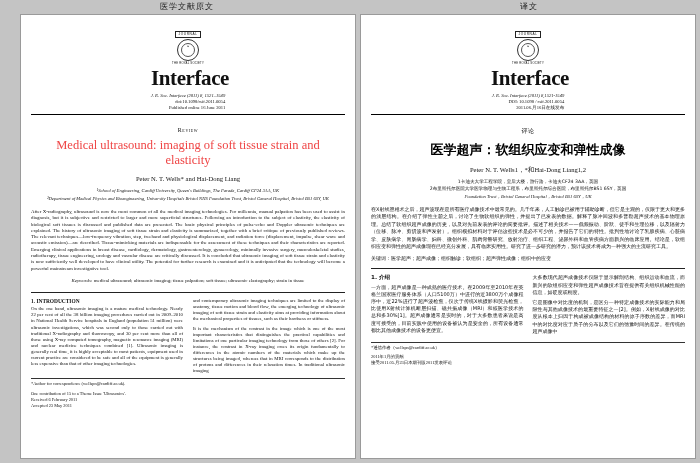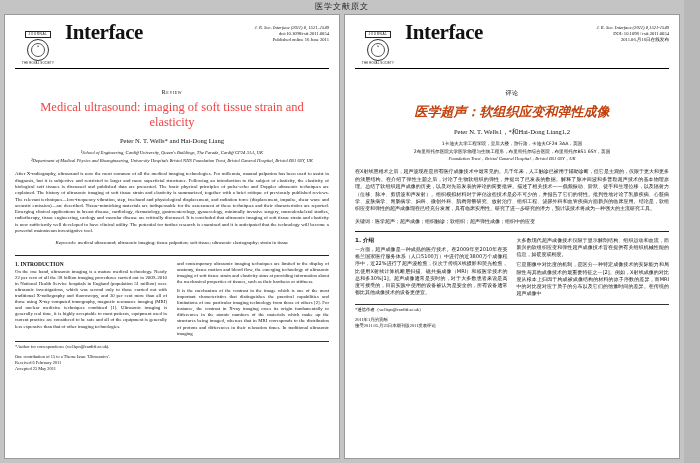--- a/index.html
+++ b/index.html
@@ -11,20 +11,21 @@
     font-family: "Liberation Serif", serif;
     overflow: hidden;
   }
   .app {
     position: relative;
     width: 684px;
     height: 463px;
     background: #c4c4c4;
     display: flex;
     flex-direction: column;
+    padding-left: 16px;
   }
   .header-bar {
     height: 14px;
     display: flex;
     background: #c4c4c4;
     flex: 0 0 auto;
   }
   .header-half {
     flex: 1 1 50%;
     text-align: center;
@@ -46,24 +47,25 @@
     background: #ffffff;
     border: 1px solid #9a9a9a;
     box-sizing: border-box;
     position: relative;
     overflow: hidden;
     padding: 6px 10px 4px 10px;
   }
   
   .masthead {
     display: flex;
-    align-items: flex-start;
+    align-items: center;
     border-bottom: 1px solid #000;
     padding-bottom: 3px;
-    margin-bottom: 20px;
+    margin-bottom: 12px;
+    flex-direction: column;
   }
   .logo-box {
     width: 46px;
     flex: 0 0 46px;
     text-align: center;
     font-family: "Liberation Sans", sans-serif;
   }
   .logo-journal {
     font-size: 3.2px;
     letter-spacing: 0.6px;
@@ -140,23 +142,22 @@
     line-height: 15px;
     color: #ef4444;
     margin: 0 4px 6px 4px;
   }
   .art-title-cn {
     text-align: center;
     font-size: 13px;
     line-height: 17px;
     font-family: "DejaVu Sans", sans-serif;
     font-weight: bold;
-    color: #c2410c;
+    color: #000000;
     margin: 0 4px 7px 4px;
-    font-style: italic;
   }
   .authors {
     text-align: center;
     font-size: 6.6px;
     line-height: 9px;
     color: #111;
     margin-bottom: 5px;
   }
   .affil {
     text-align: center;
@@ -255,20 +256,21 @@
   }
   .kw-label { font-style: italic; }
 </style>
 </head>
 <body>
 
 <div class="app">
 
   <div class="header-bar">
     <div class="header-half">医学文献原文</div>
+    <div class="header-half">译文</div>
   </div>
 
   <div class="panes">
 
     <div class="page">
 
       <div class="masthead">
         <div class="logo-box">
           <div class="logo-journal">JOURNAL</div>
           <div class="logo-seal">

